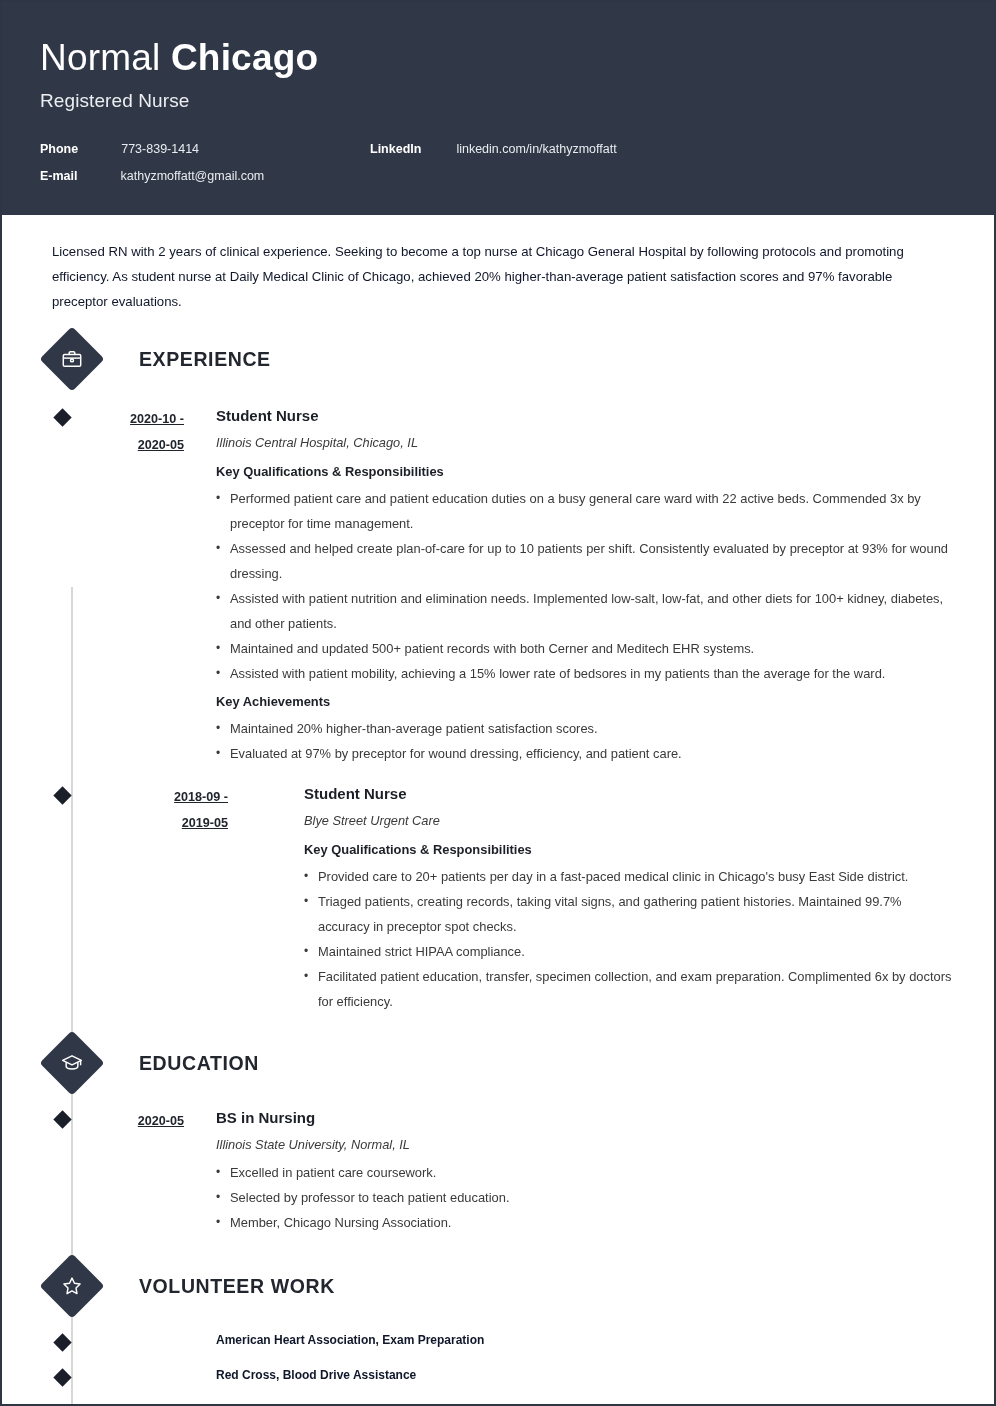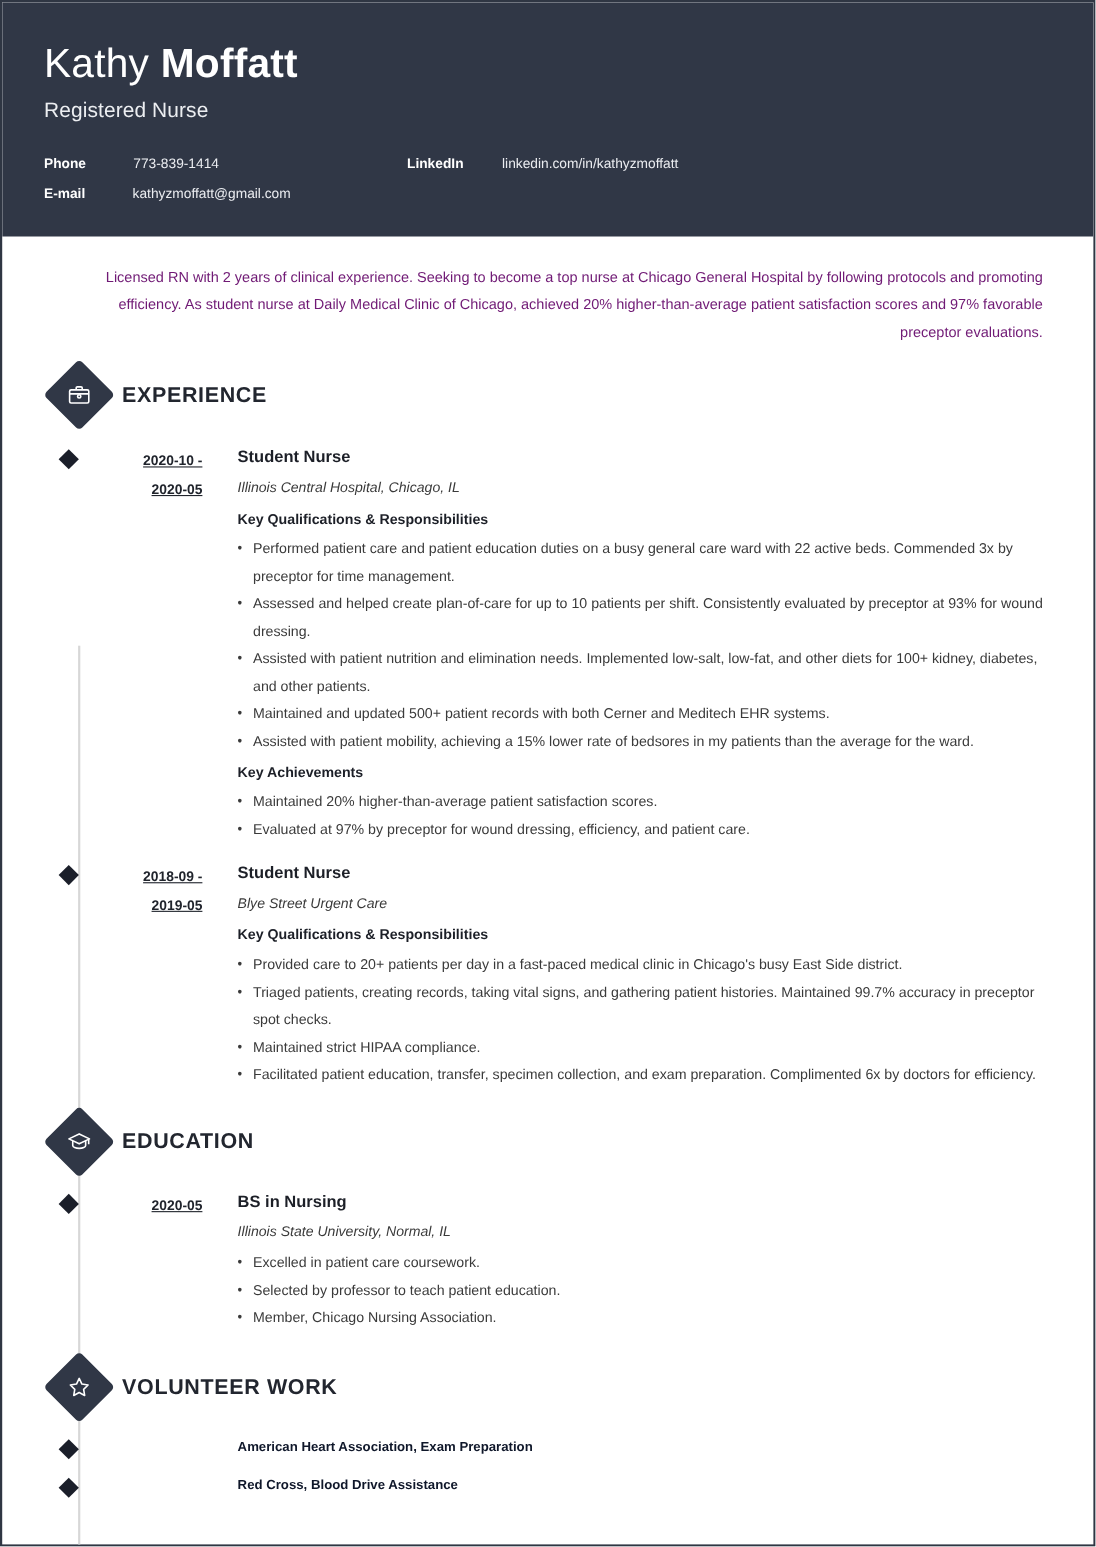--- a/index.html
+++ b/index.html
@@ -81,22 +81,22 @@
     position: relative;
     padding: 0 38px 0 38px;
   }
 
   .summary {
     margin-top: 24px;
     padding-left: 12px;
     padding-right: 8px;
     font-size: 13.2px;
     line-height: 25px;
-    color: #701a75;
-    text-align: right;
+    color: #0f172a;
+    text-align: left;
   }
 
   
   .rail {
     position: absolute;
     left: 69px;
     top: 348px;
     width: 2px;
     height: 988px;
     background: #d7d7d7;
@@ -124,21 +124,21 @@
     margin-left: -3px;
   }
   .sec-diamond svg {
     transform: rotate(-45deg);
   }
   .section-title {
     font-size: 19.5px;
     font-weight: 700;
     color: #22262f;
     letter-spacing: 0.6px;
-    margin-left: 16px;
+    margin-left: 44px;
     text-transform: uppercase;
     white-space: nowrap;
   }
 
   
   .entry {
     position: relative;
     display: flex;
     z-index: 2;
     margin-left: 12px;
@@ -226,33 +226,33 @@
     font-size: 12px;
     font-weight: 700;
     color: #0f172a;
     line-height: 24px;
     padding-left: 24px;
     padding-top: 1px;
   }
 
   .sp-exp-head { margin-top: 22px; }
   .sp-entry1 { margin-top: 20px; }
-  .sp-entry2 { margin-top: 14px; }
+  .sp-entry2 { margin-top: 14px; gap: 44px; }
   .sp-edu-head { margin-top: 26px; }
   .sp-edu-entry { margin-top: 18px; }
   .sp-vol-head { margin-top: 28px; }
   .sp-vol-first { margin-top: 18px; }
 </style>
 </head>
 <body>
 
 <div class="page">
 
   <div class="header">
-    <div class="name"><span>Kathy </span><span class="last">Moffatt</span></div>
+    <div class="name"><span>Normal </span><span class="last">Chicago</span></div>
     <div class="job-title">Registered Nurse</div>
 
     <div class="contact-grid">
       <div class="contact-row">
         <div class="contact-cell col1">
           <span class="contact-label">Phone</span>
           <span class="contact-value">773-839-1414</span>
         </div>
         <div class="contact-cell col2">
           <span class="contact-label">LinkedIn</span>

